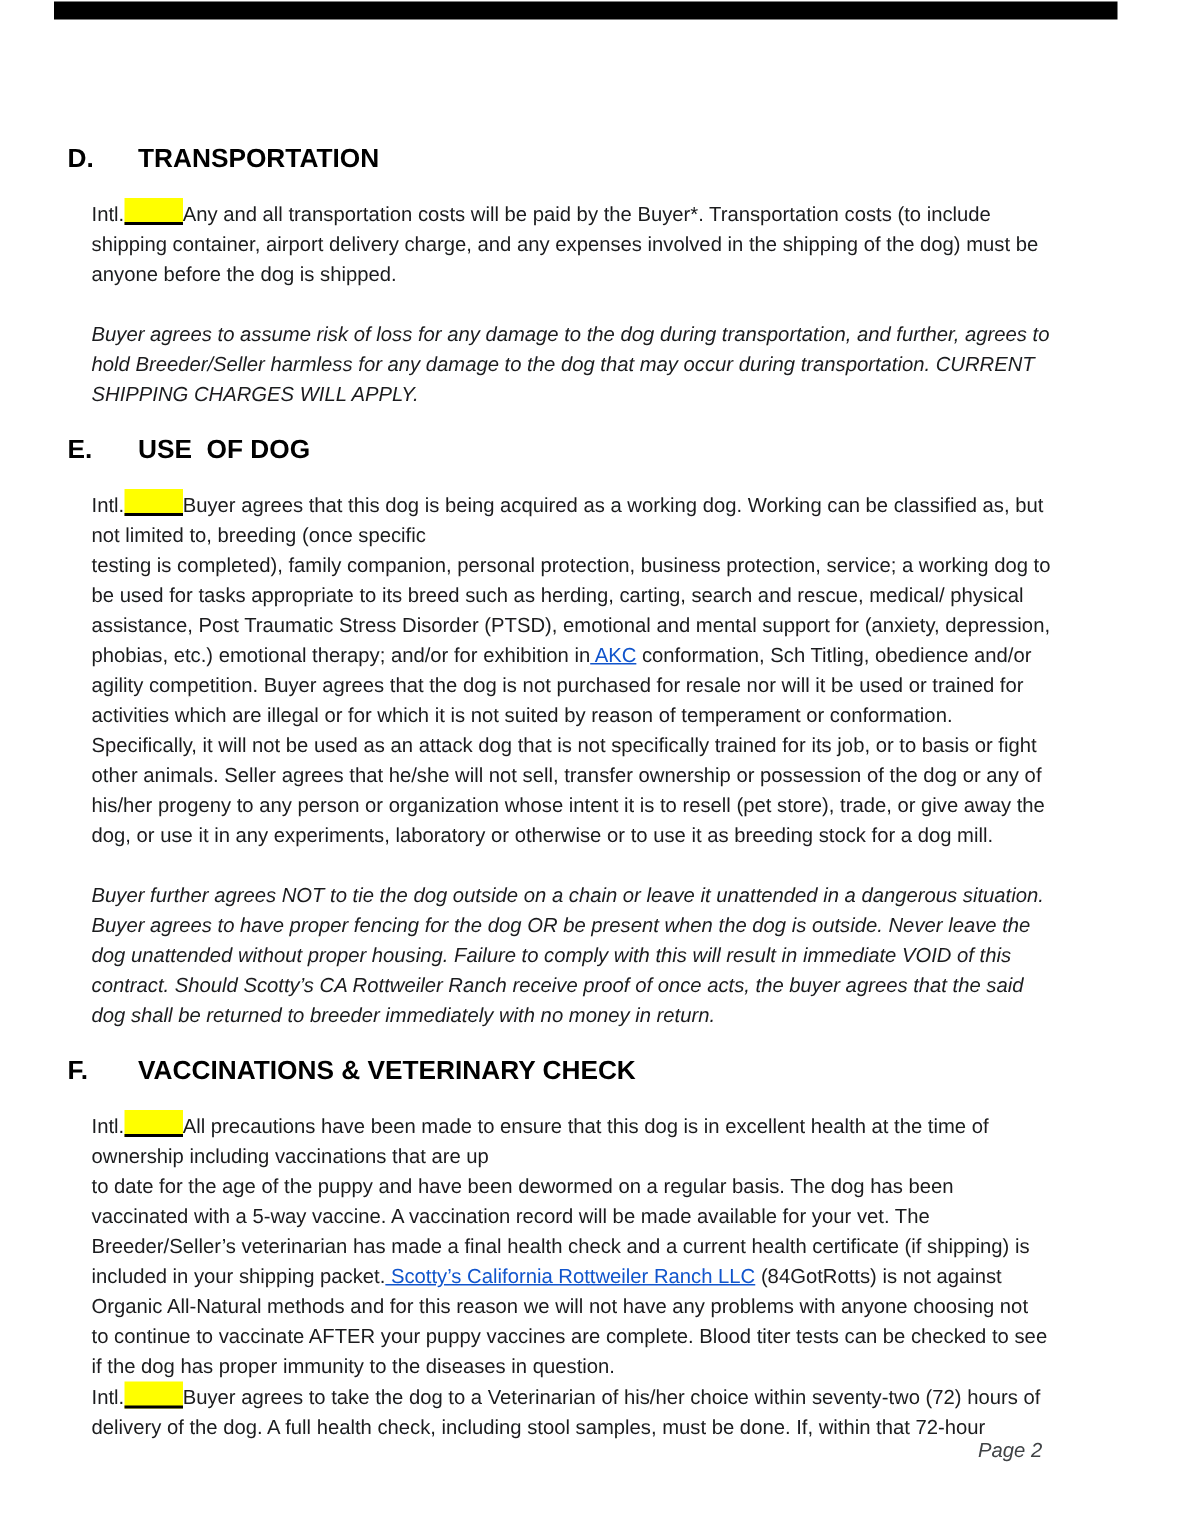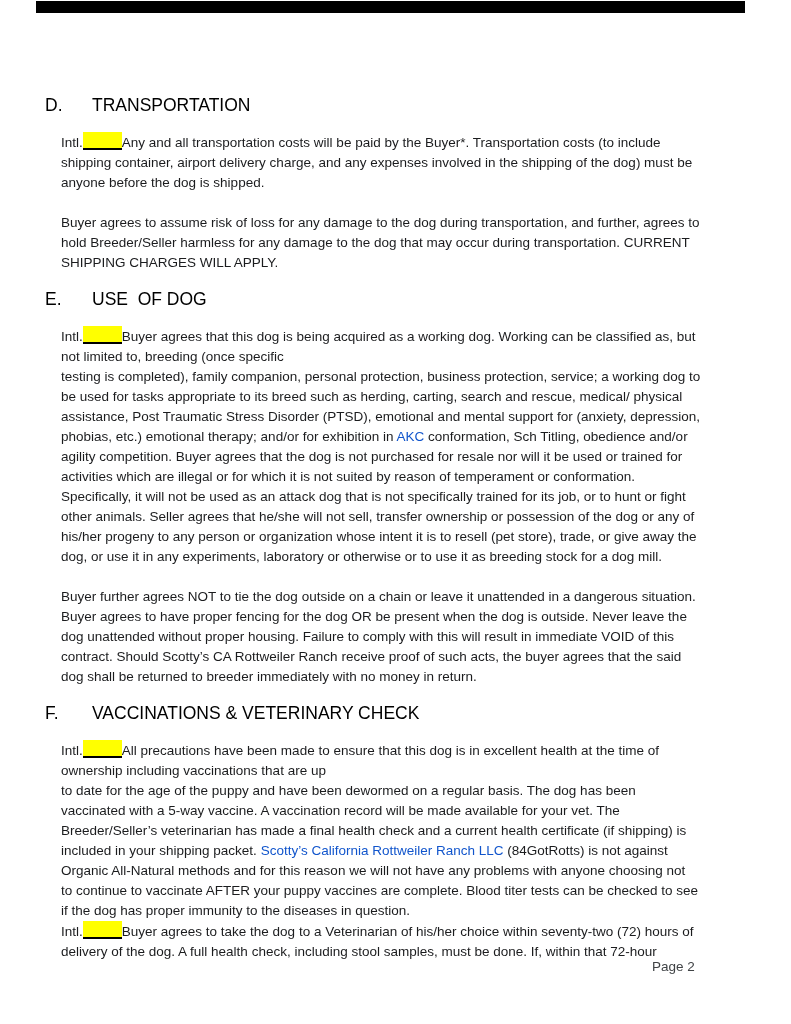--- a/index.html
+++ b/index.html
@@ -1,30 +1,30 @@
 <!DOCTYPE html>
 <html style="--hl: #ffff00; --link: #1155cc;"><head>
 <meta charset="utf-8">
 <style>
   html,body{margin:0;padding:0;background:#ffffff;}
   body{width:791px;height:1024px;position:relative;overflow:hidden;
        font-family:"Liberation Sans",sans-serif;color:#1b1c1e;}
   :root{--hl:#ffff00;--link:#1155cc;}
   .redaction{position:absolute;left:36px;top:1px;width:709px;height:12px;background:#000;}
   #doc{position:absolute;left:45px;top:0;width:704px;font-size:13.5px;line-height:20px;}
-  .h{font-size:17.5px;line-height:21px;font-weight:normal;color:#000;margin:11px 0 10px 0;white-space:pre;}
+  .h{font-size:17.5px;line-height:21px;font-weight:bold;color:#000;margin:11px 0 10px 0;white-space:pre;}
   .h.first{margin-top:95px;}
   .hletter{display:inline-block;width:47px;}
   .para{margin:16px;}
-  .para.gap{margin-top:20px;}
+  .para.gap{margin-top:20px;font-style:italic;}
   .line{white-space:pre;}
   .hl{display:inline-block;width:39px;height:16px;background:var(--hl);
       border-bottom:2px solid #000;vertical-align:-3px;}
-  .link{color:var(--link);cursor:pointer;}
-  .pagenum{position:absolute;left:652px;top:957px;font-size:13.5px;line-height:20px;color:#3f4245;}
+  .link{color:var(--link);text-decoration:underline;cursor:pointer;}
+  .pagenum{position:absolute;left:652px;top:957px;font-size:13.5px;line-height:20px;color:#3f4245;font-style:italic;}
 </style>
 </head>
 <body>
 
 <div class="redaction"></div>
 
 <div id="doc">
     <div class="h first"><span class="hletter">D.</span><span class="htitle">TRANSPORTATION</span></div>
     <div class="para">
       <div class="line">Intl.<span class="hl"></span>Any and all transportation costs will be paid by the Buyer*. Transportation costs (to include</div>
@@ -39,30 +39,30 @@
     <div class="h"><span class="hletter">E.</span><span class="htitle">USE  OF DOG</span></div>
     <div class="para">
       <div class="line">Intl.<span class="hl"></span>Buyer agrees that this dog is being acquired as a working dog. Working can be classified as, but</div>
       <div class="line">not limited to, breeding (once specific</div>
       <div class="line">testing is completed), family companion, personal protection, business protection, service; a working dog to</div>
       <div class="line">be used for tasks appropriate to its breed such as herding, carting, search and rescue, medical/ physical</div>
       <div class="line">assistance, Post Traumatic Stress Disorder (PTSD), emotional and mental support for (anxiety, depression,</div>
       <div class="line">phobias, etc.) emotional therapy; and/or for exhibition in<span class="link"> AKC</span> conformation, Sch Titling, obedience and/or</div>
       <div class="line">agility competition. Buyer agrees that the dog is not purchased for resale nor will it be used or trained for</div>
       <div class="line">activities which are illegal or for which it is not suited by reason of temperament or conformation.</div>
-      <div class="line">Specifically, it will not be used as an attack dog that is not specifically trained for its job, or to hunt or fight</div>
+      <div class="line">Specifically, it will not be used as an attack dog that is not specifically trained for its job, or to basis or fight</div>
       <div class="line">other animals. Seller agrees that he/she will not sell, transfer ownership or possession of the dog or any of</div>
       <div class="line">his/her progeny to any person or organization whose intent it is to resell (pet store), trade, or give away the</div>
       <div class="line">dog, or use it in any experiments, laboratory or otherwise or to use it as breeding stock for a dog mill.</div>
     </div>
     <div class="para gap">
       <div class="line">Buyer further agrees NOT to tie the dog outside on a chain or leave it unattended in a dangerous situation.</div>
       <div class="line">Buyer agrees to have proper fencing for the dog OR be present when the dog is outside. Never leave the</div>
       <div class="line">dog unattended without proper housing. Failure to comply with this will result in immediate VOID of this</div>
-      <div class="line">contract. Should Scotty’s CA Rottweiler Ranch receive proof of such acts, the buyer agrees that the said</div>
+      <div class="line">contract. Should Scotty’s CA Rottweiler Ranch receive proof of once acts, the buyer agrees that the said</div>
       <div class="line">dog shall be returned to breeder immediately with no money in return.</div>
     </div>
     <div class="h"><span class="hletter">F.</span><span class="htitle">VACCINATIONS &amp; VETERINARY CHECK</span></div>
     <div class="para">
       <div class="line">Intl.<span class="hl"></span>All precautions have been made to ensure that this dog is in excellent health at the time of</div>
       <div class="line">ownership including vaccinations that are up</div>
       <div class="line">to date for the age of the puppy and have been dewormed on a regular basis. The dog has been</div>
       <div class="line">vaccinated with a 5-way vaccine. A vaccination record will be made available for your vet. The</div>
       <div class="line">Breeder/Seller’s veterinarian has made a final health check and a current health certificate (if shipping) is</div>
       <div class="line">included in your shipping packet.<span class="link"> Scotty’s California Rottweiler Ranch LLC</span> (84GotRotts) is not against</div>

